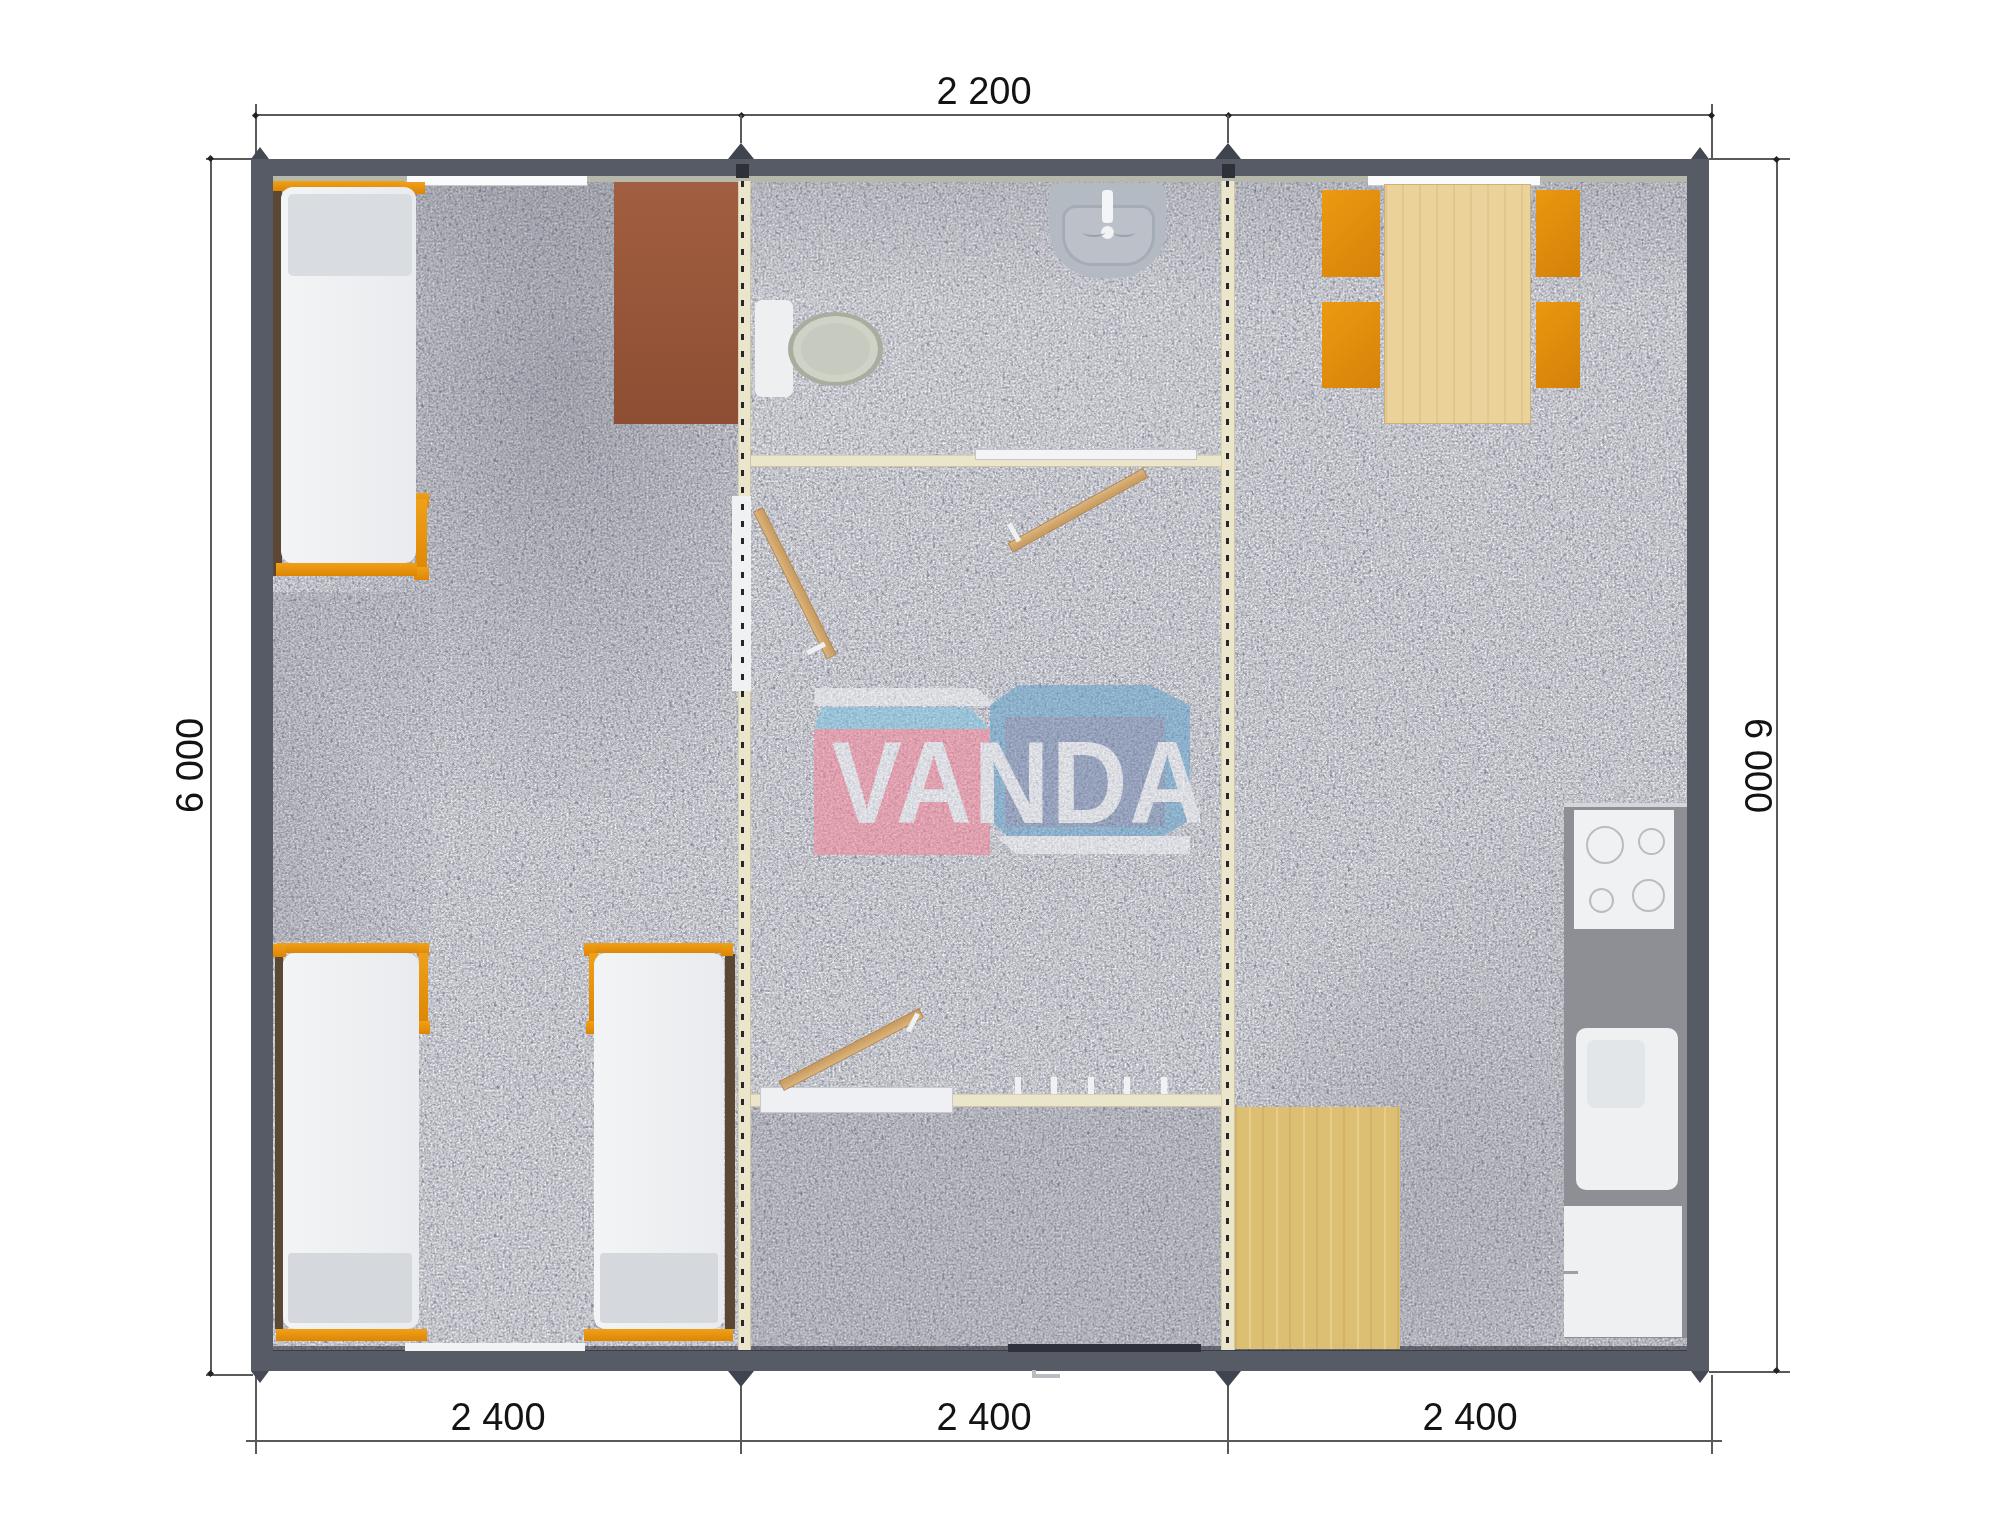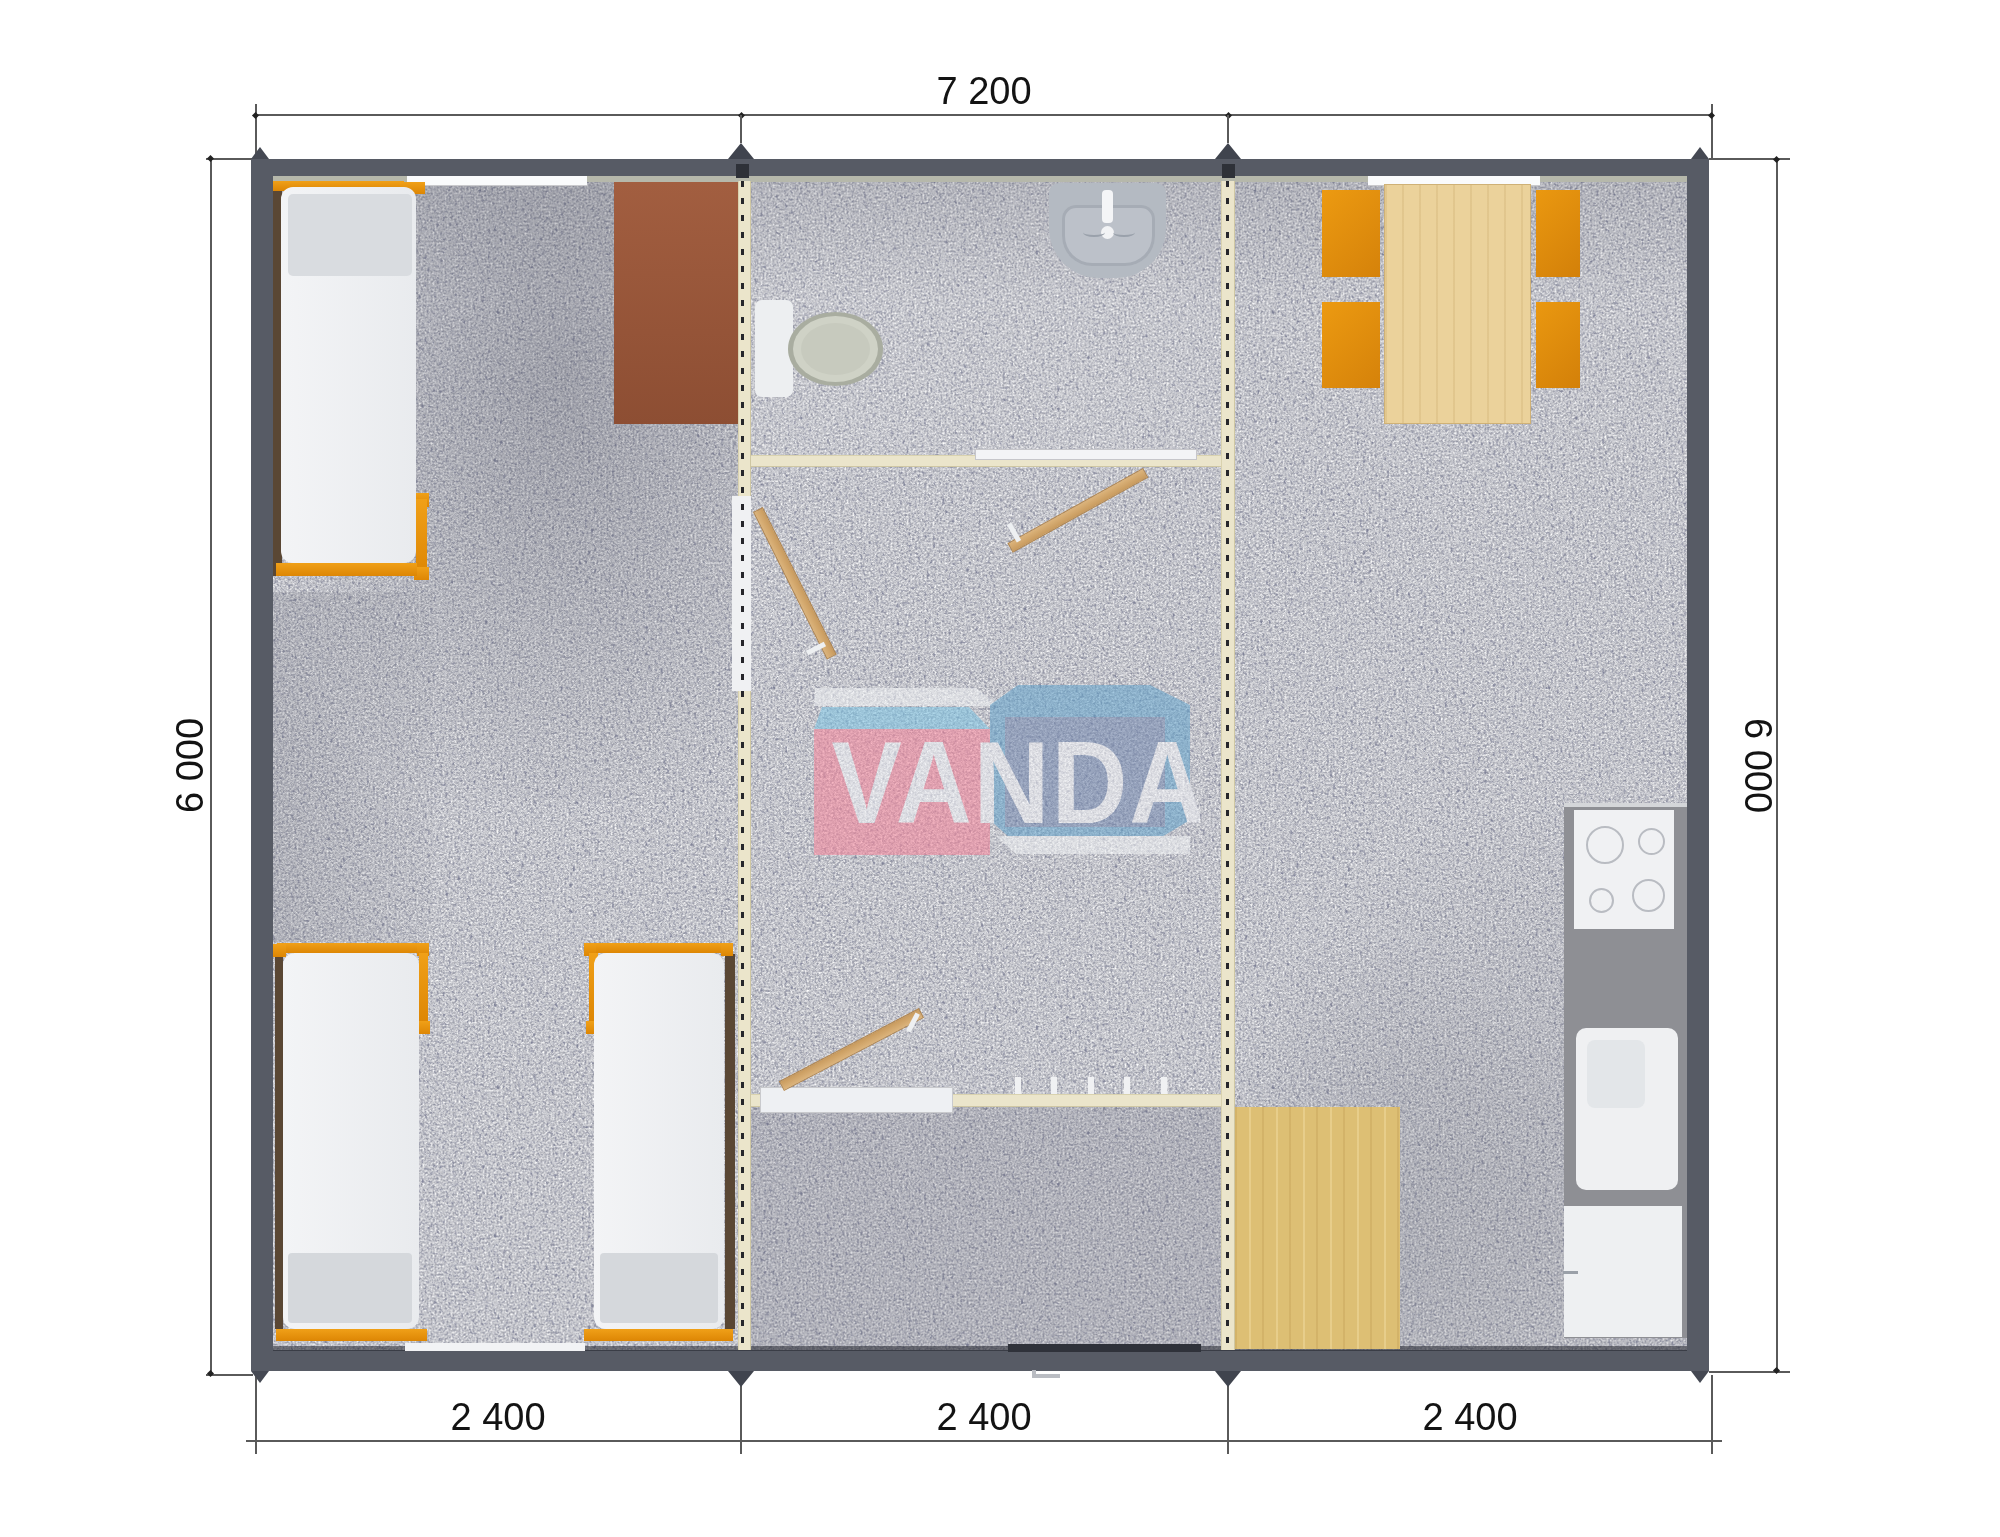--- a/index.html
+++ b/index.html
@@ -17,21 +17,21 @@
 .tri-up{width:0;height:0;border-left:13px solid transparent;border-right:13px solid transparent;border-bottom:16px solid #40444e}
 .tri-dn{width:0;height:0;border-left:13px solid transparent;border-right:13px solid transparent;border-top:16px solid #40444e}
 .tri-up-sm{width:0;height:0;border-left:9px solid transparent;border-right:9px solid transparent;border-bottom:12px solid #454953}
 .tri-dn-sm{width:0;height:0;border-left:9px solid transparent;border-right:9px solid transparent;border-top:12px solid #454953}
 .dot{width:5px;height:5px;background:#222;transform:rotate(45deg)}
 </style>
 </head>
 <body>
 <div id="plan">
 
-<div class="abs dim" style="left:884px;top:70px;width:200px;text-align:center">7 200</div>
+<div class="abs dim" style="left:884px;top:70px;width:200px;text-align:center">2 200</div>
 
 <div class="abs dline" style="left:256px;top:114px;width:1456px;height:2px"></div>
 
 <div class="abs dline" style="left:255px;top:104px;width:2px;height:55px"></div>
 
 <div class="abs dline" style="left:1711px;top:104px;width:2px;height:55px"></div>
 
 <div class="abs dline" style="left:210px;top:159px;width:2px;height:1216px"></div>
 
 <div class="abs dline" style="left:206px;top:158px;width:47px;height:2px"></div>

